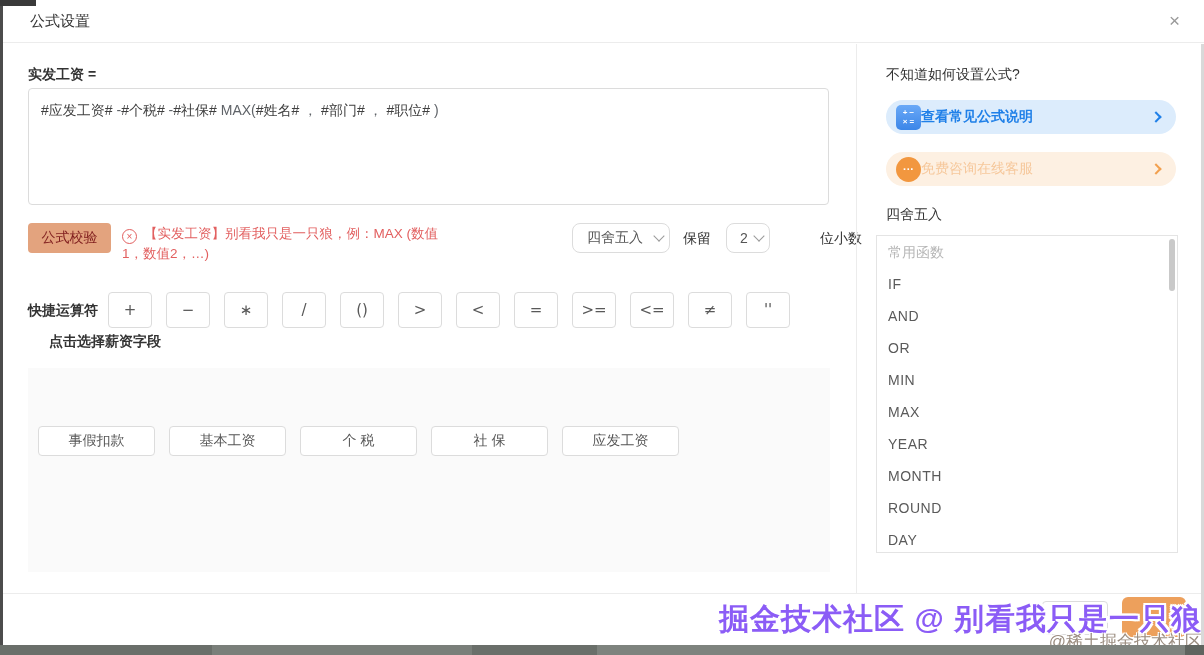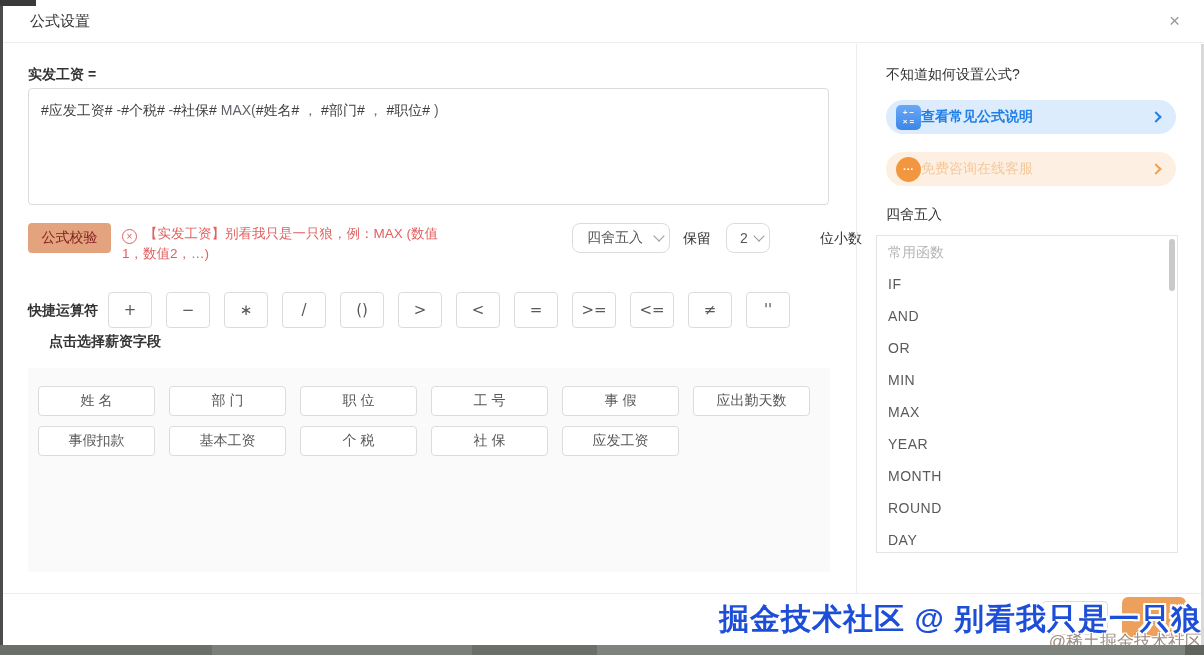--- a/index.html
+++ b/index.html
@@ -69,21 +69,21 @@
   .func-box { position:absolute; left:876px; top:235px; width:302px; height:318px; border:1px solid #e4e4e4; background:#fff; overflow:hidden; }
   .func-group { height:32px; line-height:32px; padding-left:11px; font-size:14px; color:#b5b5b5; }
   .func-row { height:32px; line-height:32px; padding-left:11px; font-size:14px; color:#5a5a5a; cursor:pointer; letter-spacing:0.5px; }
   .func-thumb { position:absolute; right:2px; top:3px; width:6px; height:52px; background:#c9c9c9; border-radius:3px; }
 
   
   .cancel-btn { position:absolute; left:1042px; top:601px; width:66px; height:34px; background:#fff; border:1px solid #dcdcdc; border-radius:4px; cursor:pointer; z-index:5; }
   .confirm-btn { position:absolute; left:1122px; top:597px; width:64px; height:40px; background:#eda05c; border:none; border-radius:6px; cursor:pointer; z-index:5; }
 
   
-  .wm1 { position:absolute; right:2px; top:599px; font-size:30px; font-weight:bold; color:#1d4ed8; white-space:nowrap; z-index:20; letter-spacing:1px;
+  .wm1 { position:absolute; right:2px; top:599px; font-size:30px; font-weight:bold; color:#8b5cf6; white-space:nowrap; z-index:20; letter-spacing:1px;
     text-shadow:-2px -2px 0 #fff,2px -2px 0 #fff,-2px 2px 0 #fff,2px 2px 0 #fff,0 -2px 0 #fff,0 2px 0 #fff,-2px 0 0 #fff,2px 0 0 #fff; }
   .wm2 { position:absolute; right:2px; top:630px; font-size:17px; color:#9b8d80; white-space:nowrap; z-index:21;
     text-shadow:-1px -1px 0 #fff,1px -1px 0 #fff,-1px 1px 0 #fff,1px 1px 0 #fff; }
 </style>
 </head>
 <body>
 
 <div class="stage">
 
   <div class="hdr">
@@ -120,28 +120,20 @@
       <button class="op-btn">&lt;</button>
       <button class="op-btn">=</button>
       <button class="op-btn">&gt;=</button>
       <button class="op-btn">&lt;=</button>
       <button class="op-btn">≠</button>
       <button class="op-btn">''</button>
     </div>
 
   <div class="fields-lbl">点击选择薪资字段</div>
   <div class="fields-panel">
-    <div class="frow frow1">
-        <button class="fbtn">姓 名</button>
-        <button class="fbtn">部 门</button>
-        <button class="fbtn">职 位</button>
-        <button class="fbtn">工 号</button>
-        <button class="fbtn">事 假</button>
-        <button class="fbtn">应出勤天数</button>
-      </div>
     <div class="frow frow2">
         <button class="fbtn">事假扣款</button>
         <button class="fbtn">基本工资</button>
         <button class="fbtn">个 税</button>
         <button class="fbtn">社 保</button>
         <button class="fbtn">应发工资</button>
       </div>
   </div>
 
   <div class="vdiv"></div>

